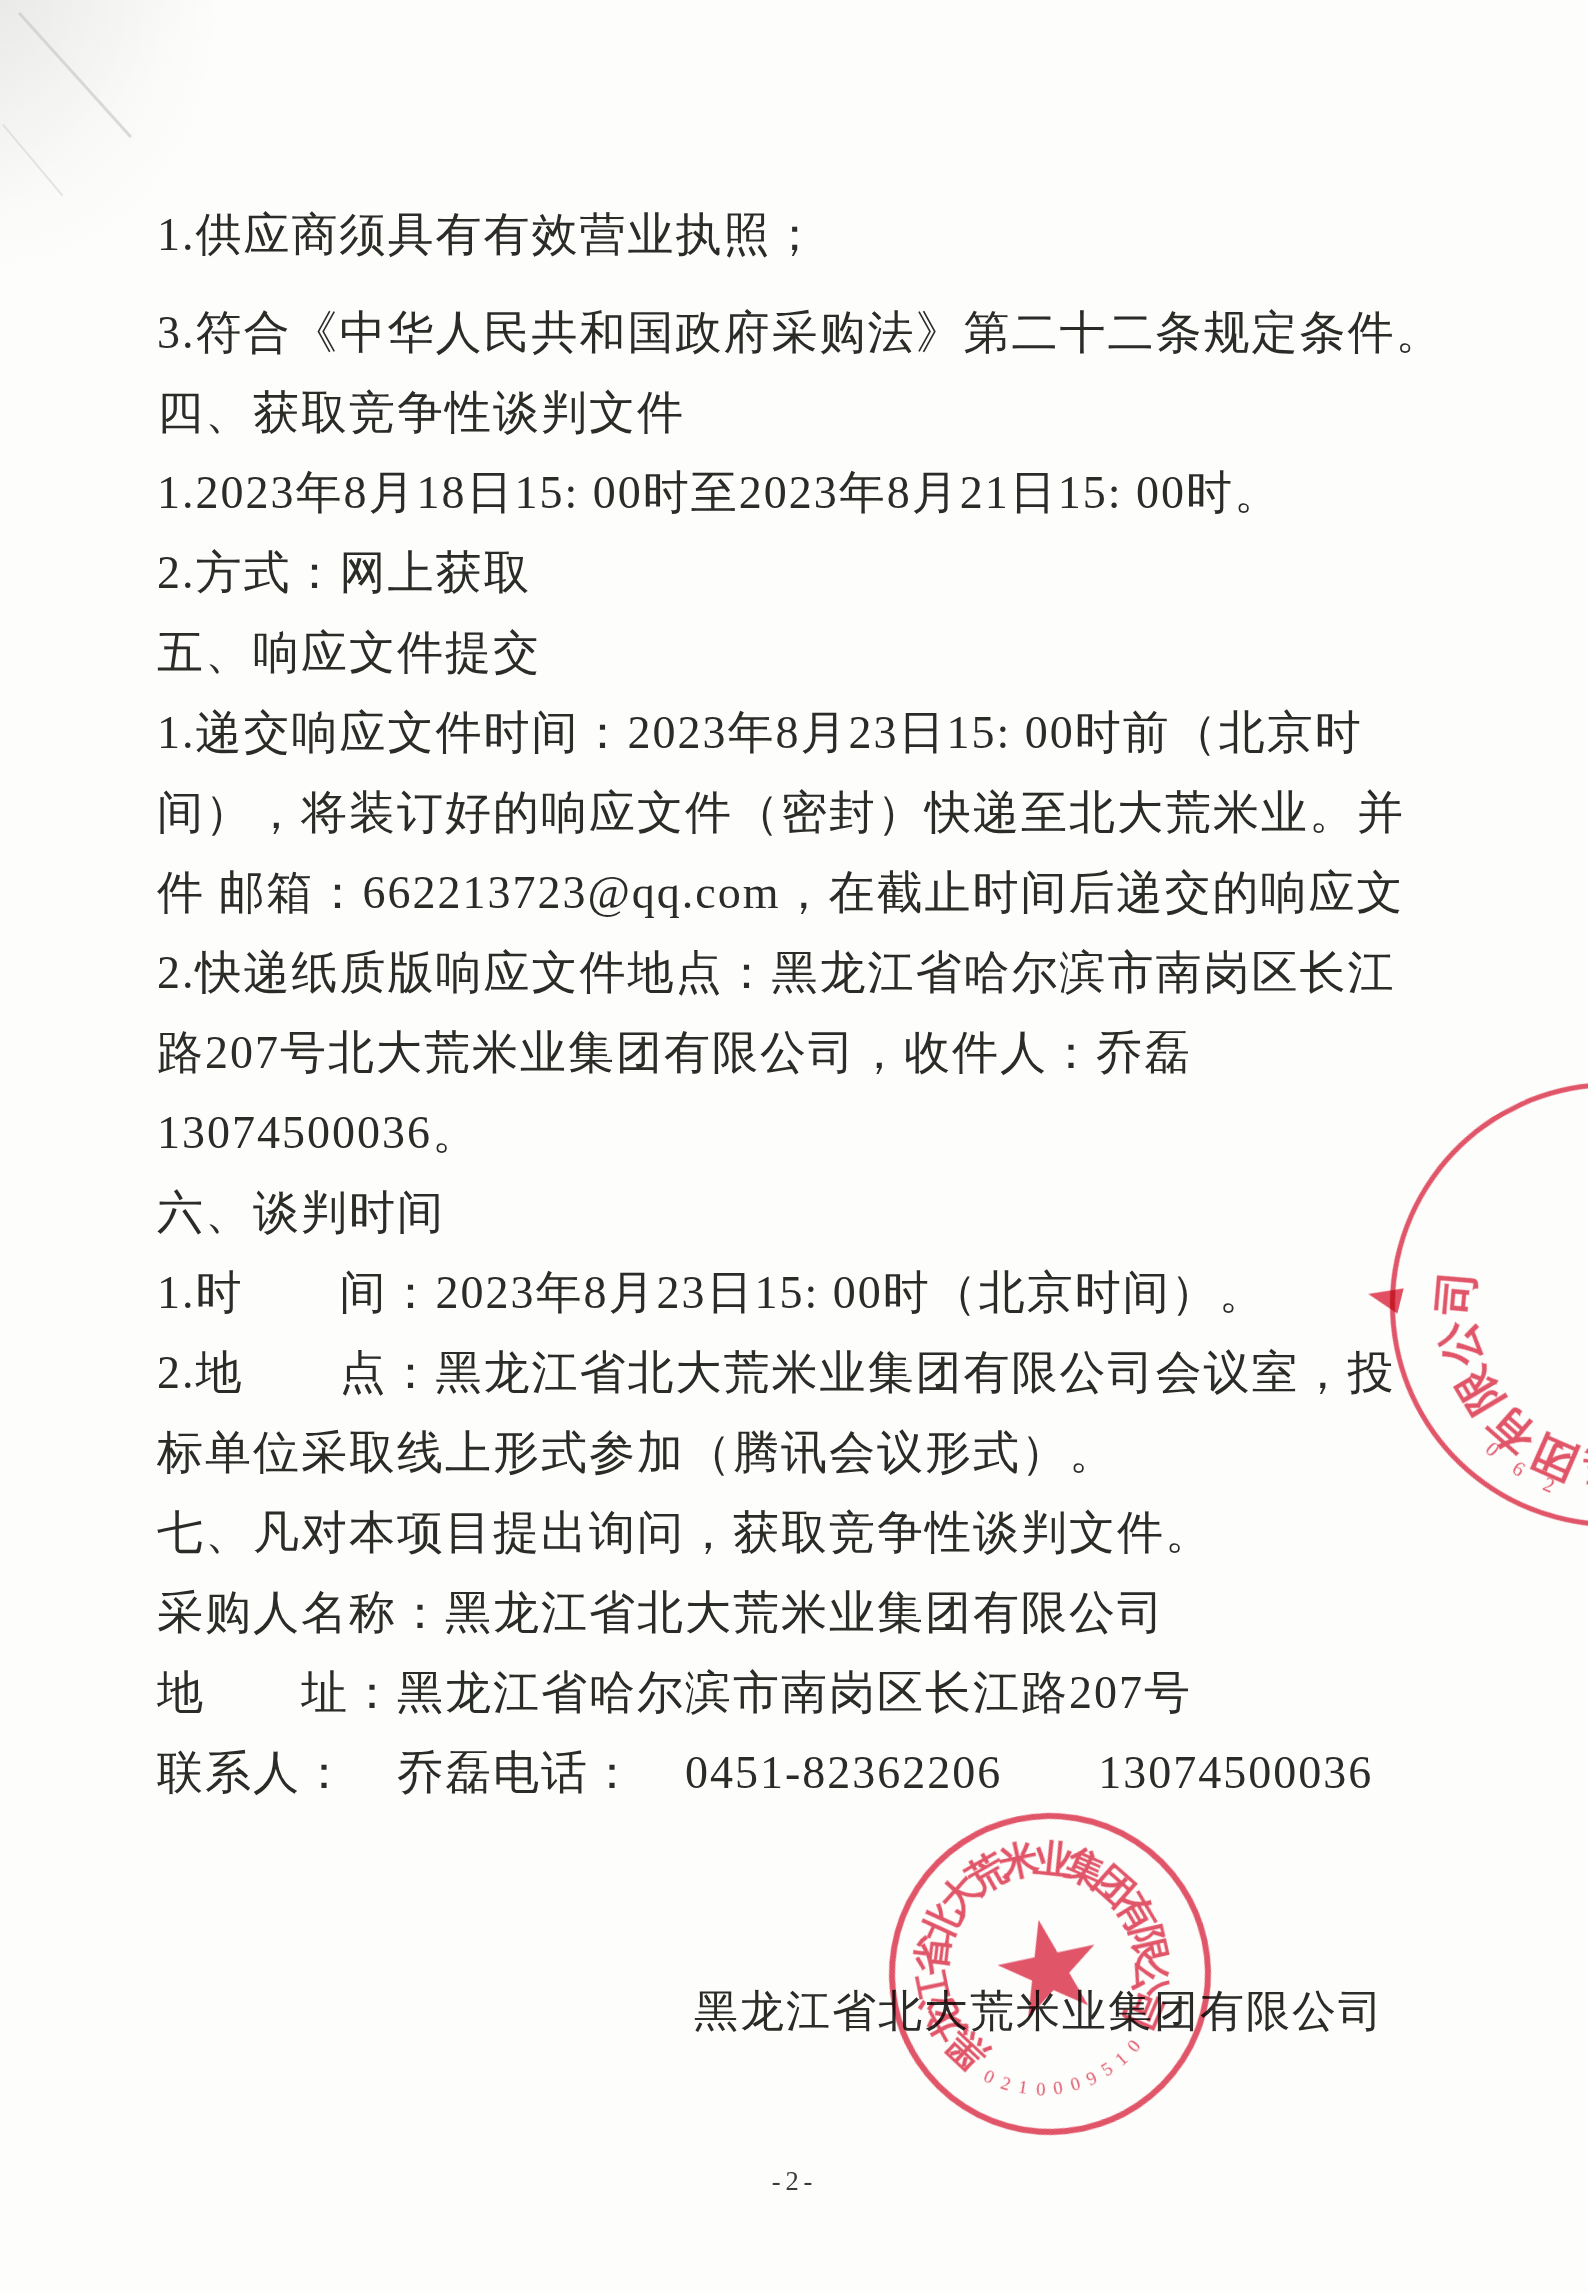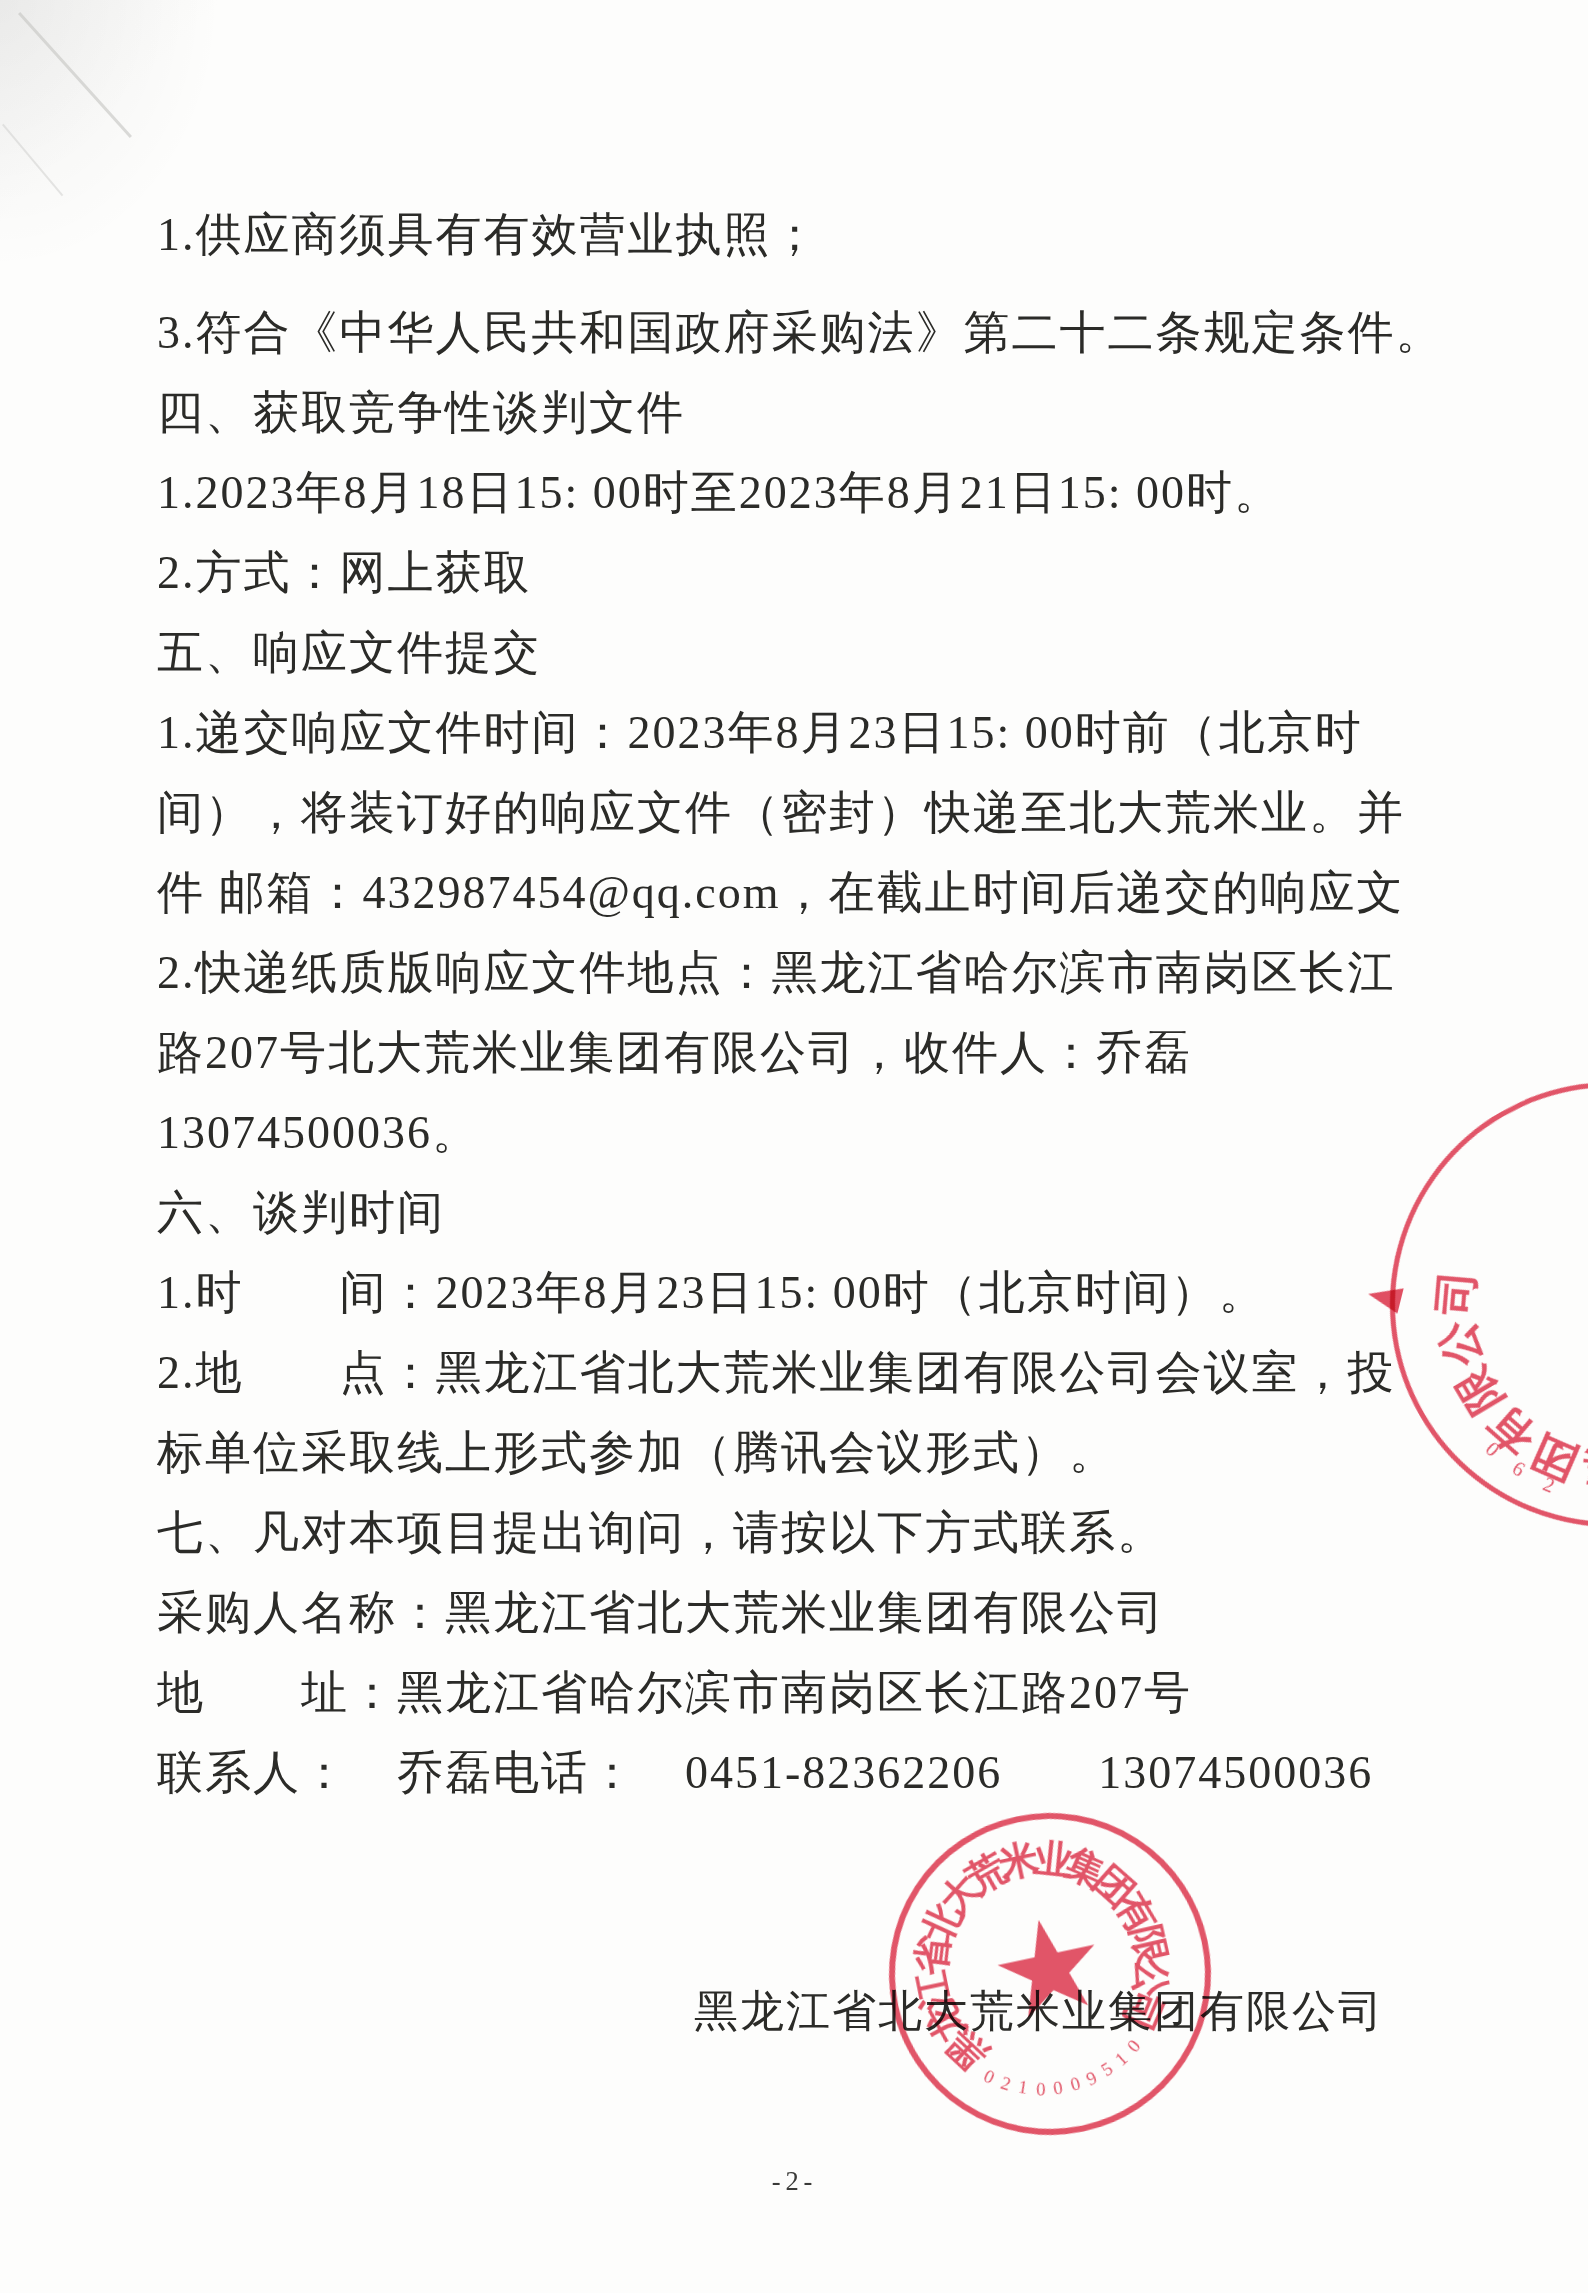--- a/index.html
+++ b/index.html
@@ -133,29 +133,29 @@
 
   <div class="doc-text">
     <div class="doc-line">1.供应商须具有有效营业执照；</div>
     <div class="doc-line gap-top">3.符合《中华人民共和国政府采购法》第二十二条规定条件。</div>
     <div class="doc-line">四、获取竞争性谈判文件</div>
     <div class="doc-line">1.2023年8月18日15: 00时至2023年8月21日15: 00时。</div>
     <div class="doc-line">2.方式：网上获取</div>
     <div class="doc-line">五、响应文件提交</div>
     <div class="doc-line">1.递交响应文件时间：2023年8月23日15: 00时前（北京时</div>
     <div class="doc-line">间），将装订好的响应文件（密封）快递至北大荒米业。并</div>
-    <div class="doc-line">件 邮箱：432987454@qq.com，在截止时间后递交的响应文</div>
+    <div class="doc-line">件 邮箱：662213723@qq.com，在截止时间后递交的响应文</div>
     <div class="doc-line">2.快递纸质版响应文件地点：黑龙江省哈尔滨市南岗区长江</div>
     <div class="doc-line">路207号北大荒米业集团有限公司，收件人：乔磊</div>
     <div class="doc-line">13074500036。</div>
     <div class="doc-line">六、谈判时间</div>
     <div class="doc-line">1.时　　间：2023年8月23日15: 00时（北京时间）。</div>
     <div class="doc-line">2.地　　点：黑龙江省北大荒米业集团有限公司会议室，投</div>
     <div class="doc-line">标单位采取线上形式参加（腾讯会议形式）。</div>
-    <div class="doc-line">七、凡对本项目提出询问，请按以下方式联系。</div>
+    <div class="doc-line">七、凡对本项目提出询问，获取竞争性谈判文件。</div>
     <div class="doc-line">采购人名称：黑龙江省北大荒米业集团有限公司</div>
     <div class="doc-line">地　　址：黑龙江省哈尔滨市南岗区长江路207号</div>
     <div class="doc-line">联系人：　乔磊电话：　0451-82362206　　13074500036</div>
   </div>
 
   <div class="sig-company">黑龙江省北大荒米业集团有限公司</div>
   <div class="page-number">-2-</div>
 
   <div class="seal" id="seal-side" style="left: 1390px; top: 1082px; width: 435px; height: 435px; border: 5.9px solid rgb(221, 48, 72); transform: rotate(150deg);">
       <span style="left: 308px; top: 78px; transform: translate(-50%, -50%) rotate(35.7143deg); font-size: 45px; color: rgb(221, 48, 72); font-weight: bold;">集</span>

